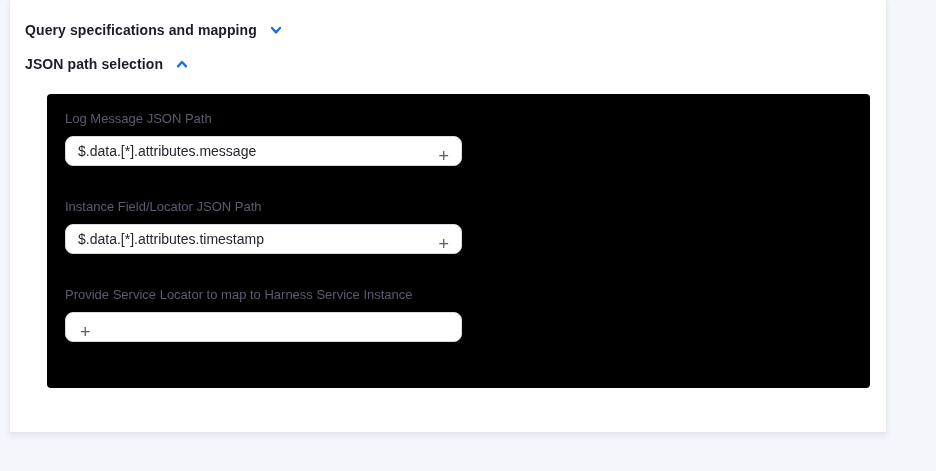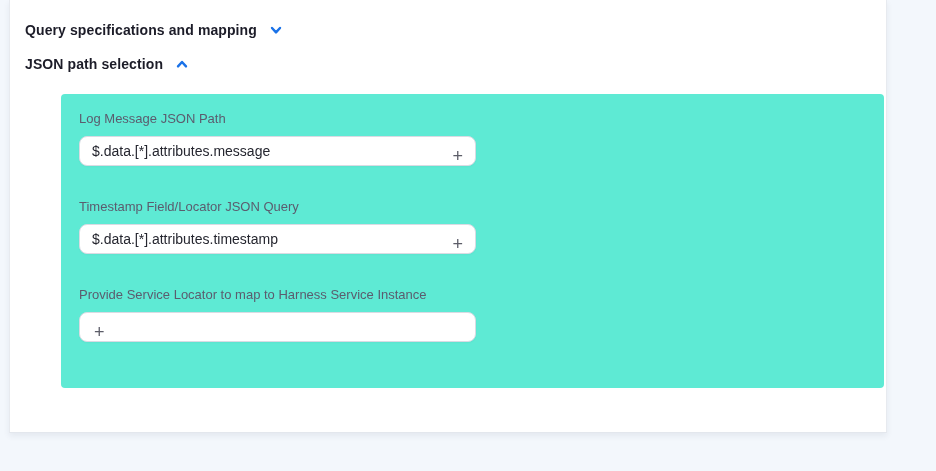--- a/index.html
+++ b/index.html
@@ -36,23 +36,23 @@
     letter-spacing: 0.1px;
   }
   .chev {
     display: inline-flex;
     align-items: center;
     justify-content: center;
     width: 16px; height: 16px;
   }
   .panel {
     position: absolute;
-    left: 51px; top: 94px;
+    left: 37px; top: 94px;
     width: 823px; height: 294px;
-    background: #5eead4;
+    background: #000000;
     border-radius: 4px;
     padding: 17px 18px;
   }
   .field-group { margin-bottom: 33px; }
   .field-label {
     display: block;
     font-size: 13px;
     color: #5b5c6e;
     margin-bottom: 9px;
     line-height: 16px;
@@ -118,21 +118,21 @@
 
     <div class="field-group">
       <label class="field-label">Log Message JSON Path</label>
       <div class="input-wrap">
         <input type="text" value="$.data.[*].attributes.message" style="">
         <button class="plus-btn">+</button>
       </div>
     </div>
 
     <div class="field-group">
-      <label class="field-label">Timestamp Field/Locator JSON Query</label>
+      <label class="field-label">Instance Field/Locator JSON Path</label>
       <div class="input-wrap">
         <input type="text" value="$.data.[*].attributes.timestamp" style="">
         <button class="plus-btn">+</button>
       </div>
     </div>
 
     <div class="field-group">
       <label class="field-label">Provide Service Locator to map to Harness Service Instance</label>
       <div class="input-wrap">
         <button class="plus-btn">+</button>

